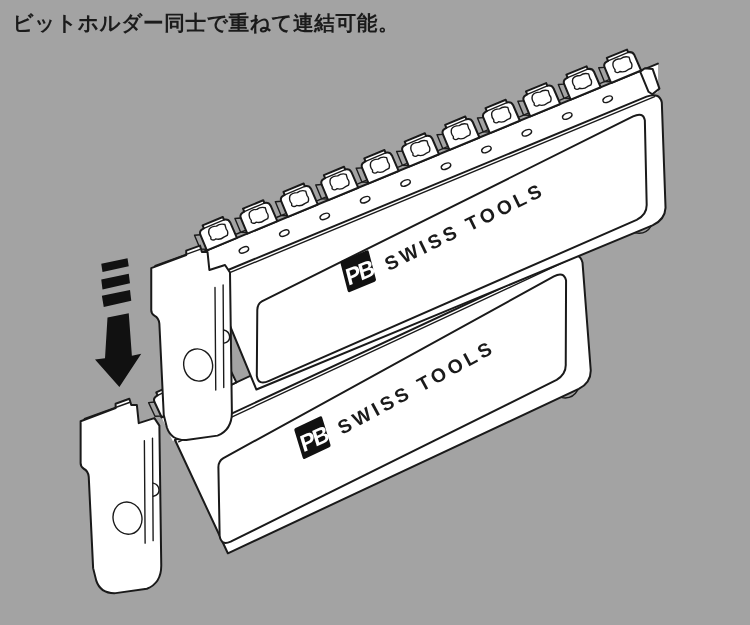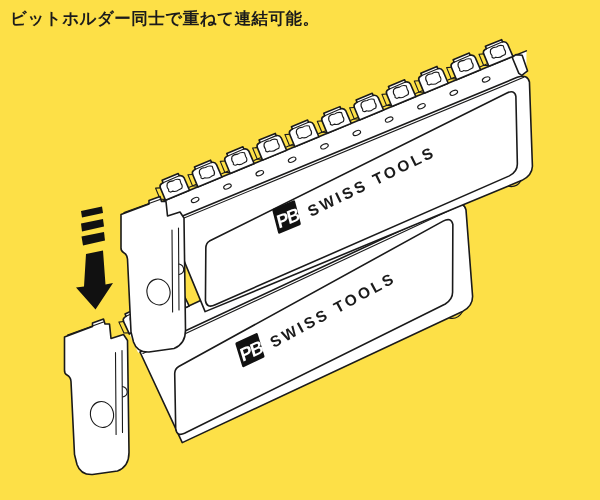--- a/index.html
+++ b/index.html
@@ -1,16 +1,16 @@
 <!DOCTYPE html>
 <html><head>
 <meta charset="utf-8">
 <style>
   html,body{margin:0;padding:0;background:#fff;}
-  .stage{position:relative;width:600px;height:500px;background:#fde047;overflow:hidden;
+  .stage{position:relative;width:600px;height:500px;background:#a3a3a3;overflow:hidden;
          font-family:"Liberation Sans",sans-serif;}
   .caption{position:absolute;left:10px;top:8px;font-size:16.5px;font-weight:600;
            color:#1b1b1b;letter-spacing:0.5px;}
   svg{position:absolute;left:0;top:0;}
   .ln{stroke:#1a1a1a;stroke-width:1.6;fill:none;stroke-linejoin:round;stroke-linecap:round;}
   .f{fill:#fff;}
   .thin{stroke-width:1.1;}
   .brandtext{font-size:15.5px;font-weight:700;letter-spacing:3px;fill:#1a1a1a;}
   .pbtext{font-size:18.5px;font-weight:700;letter-spacing:-1.5px;}
 </style>

